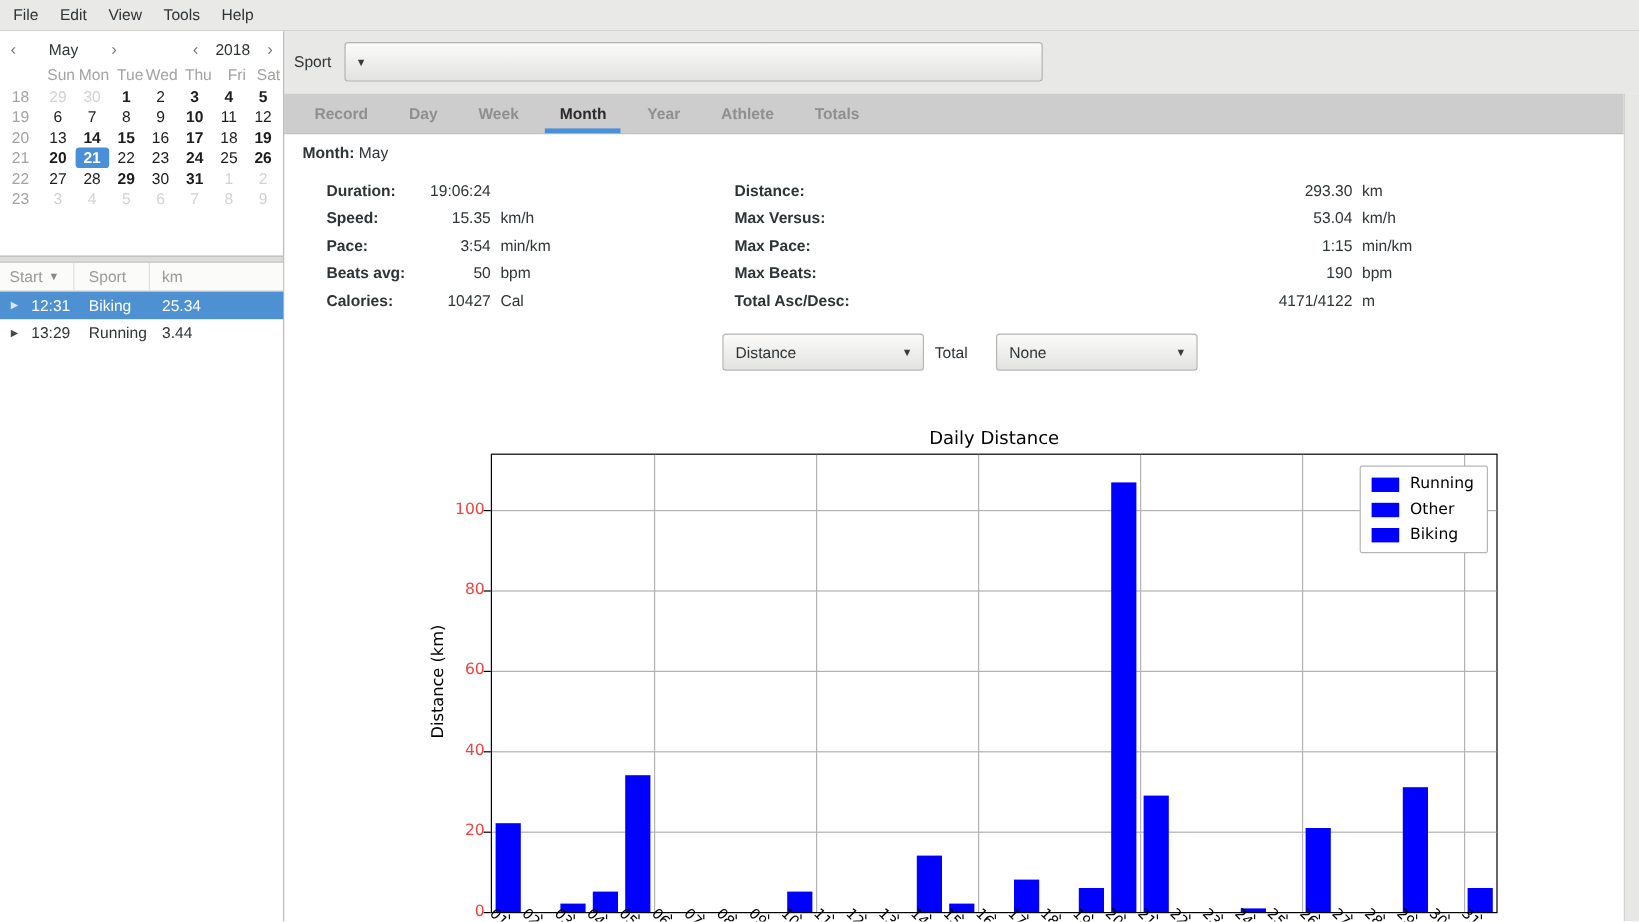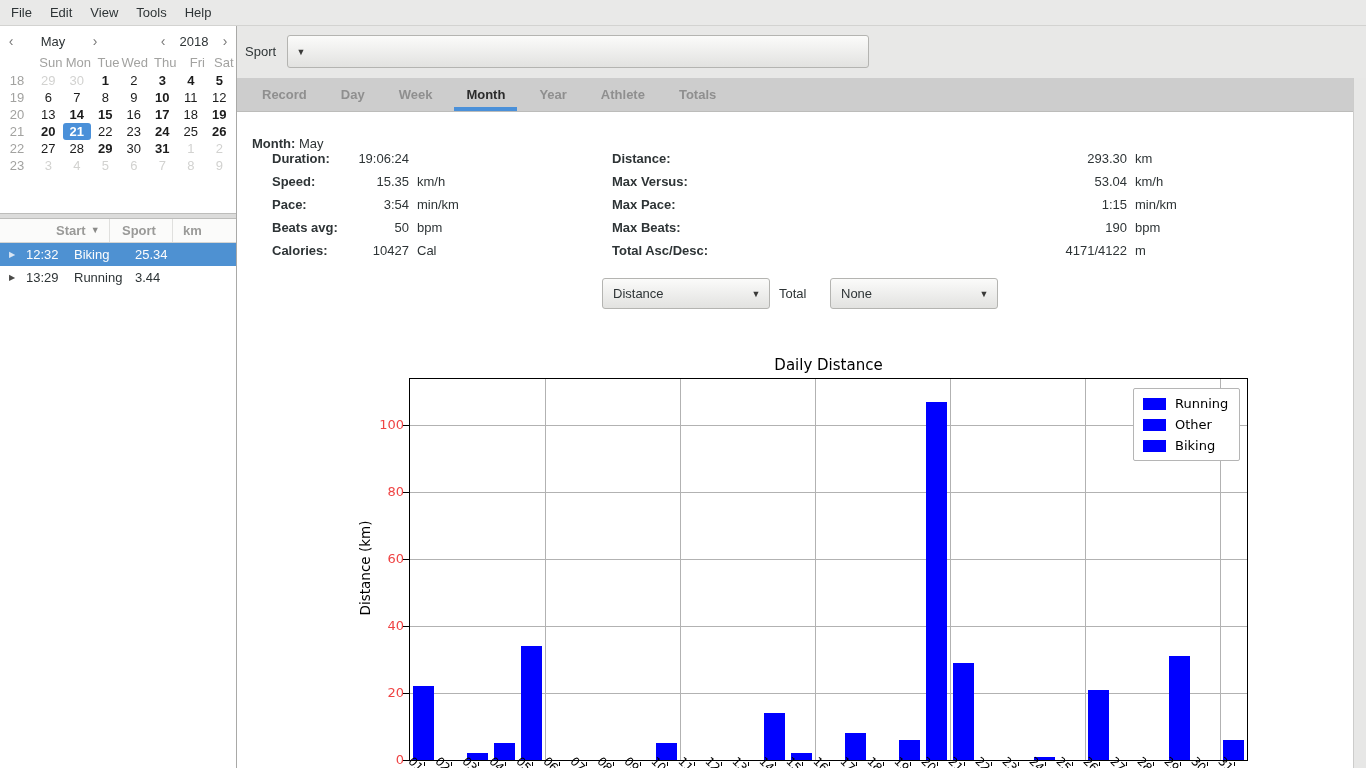--- a/index.html
+++ b/index.html
@@ -21,21 +21,21 @@
   .cal-dow div { text-align:right; }
   .cal-grid { position:absolute; left:0; top:46px; width:236px; display:grid; grid-template-columns:34px repeat(7,28.5px); grid-auto-rows:17px; }
   .cal-wk { text-align:center; color:#a2a2a0; line-height:17px; }
   .cal-day { text-align:center; line-height:17px; color:#1c1c1c; border-radius:3px; }
   .cal-day.b { font-weight:bold; }
   .cal-day.out { color:#d2d2d0; }
   .cal-day.sel { background:#4a90d9; color:#fff; font-weight:bold; }
 
   .splitter { position:absolute; left:0; top:187px; width:236px; height:6px; background:#dcdcdb; border-top:1px solid #bdbdbb; border-bottom:1px solid #bdbdbb; }
 
-  .wl-head { position:absolute; left:0; top:193px; width:236px; height:24px; display:grid; grid-template-columns:62px 63px 1fr; background:#fbfbfa; border-bottom:1px solid #d5d5d3; color:#9a9a98; font-weight:bold;padding-left:48px; }
+  .wl-head { position:absolute; left:0; top:193px; width:236px; height:24px; display:grid; grid-template-columns:62px 63px 1fr; background:#fbfbfa; border-bottom:1px solid #d5d5d3; color:#9a9a98; font-weight:normal; }
   .wl-head .c { line-height:23px; padding-left:8px; border-right:1px solid #e0e0de; display:flex; align-items:center; gap:5px; }
   .wl-head .c:nth-child(2){ padding-left:12px; }
   .wl-head .c:nth-child(3){ padding-left:10px; border-right:none; }
   .sort-arrow { font-size:9px; color:#8a8a88; }
   .wl-row { position:absolute; left:0; width:236px; height:23px; display:grid; grid-template-columns:26px 48px 61px 1fr; align-items:center; }
   .wl-row.sel { background:#4e91d2; color:#fdfdfd; }
   .wl-row .exp { padding-left:9px; font-size:8px; color:#4a4a48; }
   .wl-row.sel .exp { color:#d9e6f4; }
 
   
@@ -47,21 +47,21 @@
   .combo.sport { left:50px; top:9px; width:582px; height:33px; }
 
   .tabbar { position:absolute; left:237px; top:78px; width:1116px; height:34px; background:#cdcdcd; border-bottom:1px solid #bcbcba; display:flex; padding-left:13px; }
   .tab { position:relative; line-height:33px; font-weight:bold; color:#8f8f8f; padding:0 12px; margin-right:10px; cursor:default; }
   .tab.active { color:#2b2b2b; }
   .tab.active::after { content:""; position:absolute; left:0; right:0; bottom:0; height:4px; background:#4a90d9; }
 
   .gutter { position:absolute; left:1353px; top:78px; width:13px; height:690px; background:#e7e7e6; border-left:1px solid #cccccb; }
   .content { position:absolute; left:237px; top:112px; width:1116px; height:656px; background:#fff; }
 
-  .month-line { position:absolute; left:252px; top:136px; height:18px; }
+  .month-line { position:absolute; left:252px; top:120px; height:18px; }
   .month-line .lbl { font-weight:bold; }
 
   .stat-row { display:grid; height:23px; align-items:center; }
   #stats-left { position:absolute; left:272px; top:147px; width:230px; }
   #stats-left .stat-row { grid-template-columns:76px 61px auto; }
   #stats-right { position:absolute; left:612px; top:147px; width:560px; }
   #stats-right .stat-row { grid-template-columns:140px 375px auto; }
   .stat-label { font-weight:bold; }
   .stat-value { text-align:right; }
   .stat-unit { padding-left:8px; }
@@ -177,21 +177,21 @@
     <div class="c">
         <span>Sport</span>
       </div>
     <div class="c">
         <span>km</span>
       </div>
   </div>
   <div id="wl-rows">
       <div class="wl-row sel" style="top: 217px;">
         <div class="exp">▶</div>
-        <div>12:32</div>
+        <div>12:31</div>
         <div>Biking</div>
         <div>25.34</div>
       </div>
       <div class="wl-row" style="top: 240px;">
         <div class="exp">▶</div>
         <div>13:29</div>
         <div>Running</div>
         <div>3.44</div>
       </div>
     </div>

